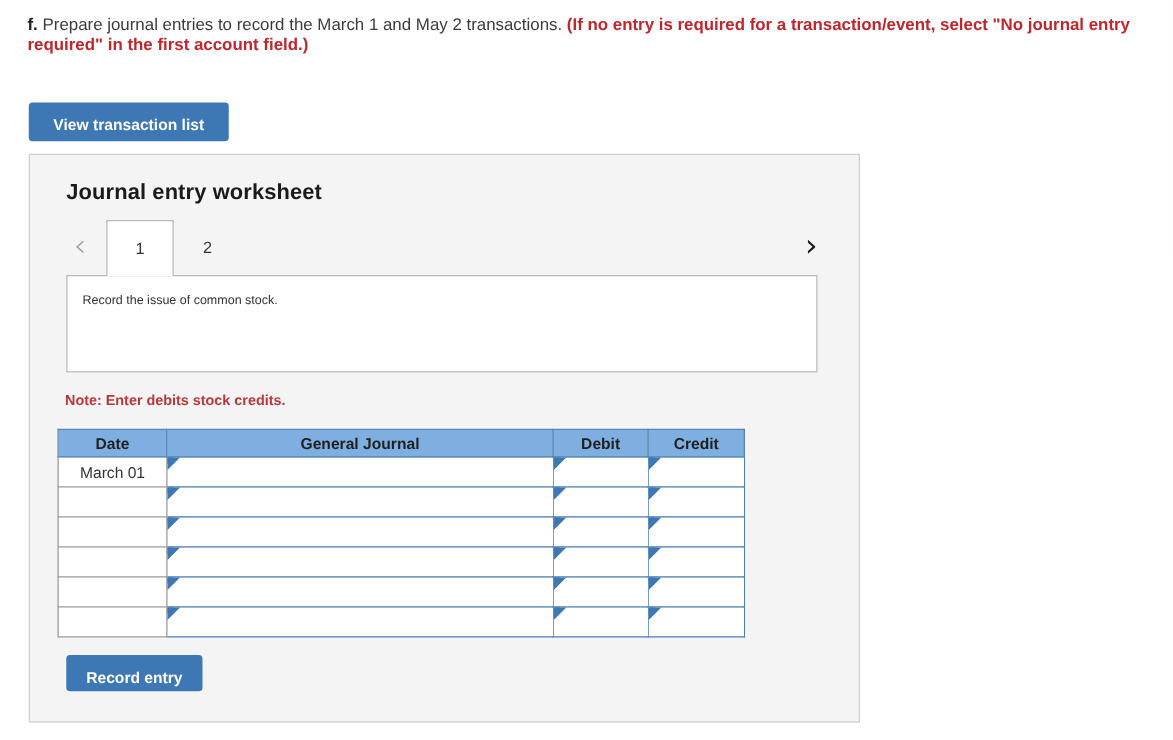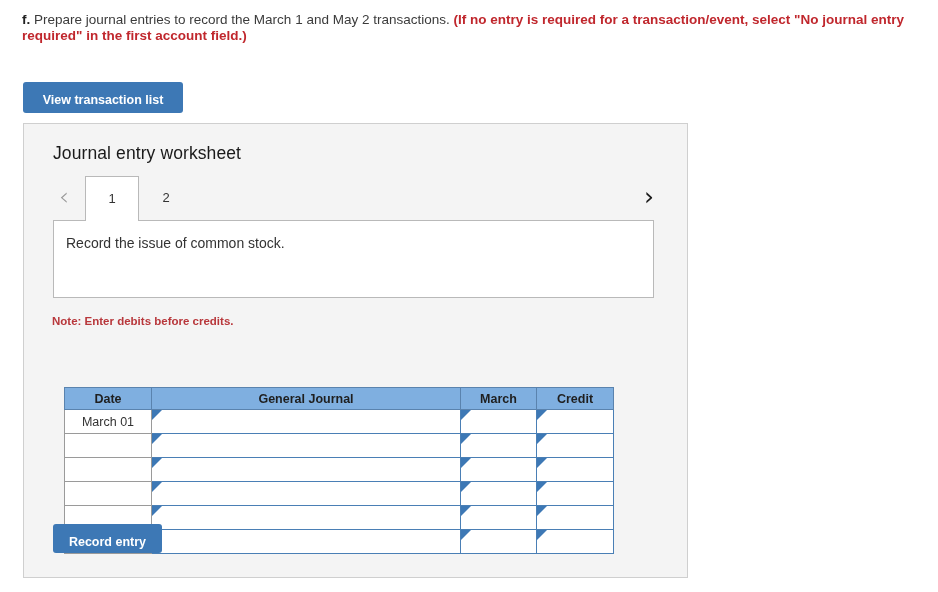--- a/index.html
+++ b/index.html
@@ -69,21 +69,21 @@
     background: #f4f4f4;
     border: 1px solid #cfcfcf;
     box-sizing: border-box;
   }
 
   .panel-title {
     position: absolute;
     left: 29px;
     top: 19px;
     font-size: 17.5px;
-    font-weight: normal;
+    font-weight: bold;
     color: #1a1a1a;
     letter-spacing: 0.1px;
   }
 
   
   .tabstrip {
     position: absolute;
     left: 29px;
     top: 52px;
     width: 607px;
@@ -146,43 +146,42 @@
     height: 78px;
     background: #ffffff;
     border: 1px solid #b9b9b9;
     box-sizing: border-box;
     z-index: 1;
   }
   .descbox .desctext {
     position: absolute;
     left: 12px;
     top: 14px;
-    font-size: 14px;
+    font-size: 10px;
     color: #333333;
   }
 
   
   .note {
     position: absolute;
     left: 28px;
     top: 191px;
     font-size: 11.5px;
     font-weight: bold;
     color: #b8373b;
   }
 
   
   .jtable {
     position: absolute;
-    left: 40px;
+    left: 22px;
     top: 219px;
     width: 545px;
     border-collapse: collapse;
     table-layout: fixed;
-    margin-top: 44px;
   }
   .jtable th {
     background: #7fafe0;
     border: 1px solid #5a83ae;
     font-size: 12.5px;
     font-weight: bold;
     color: #1f1f1f;
     height: 21px;
     padding: 0;
     text-align: center;
@@ -269,28 +268,28 @@
       <div class="tab tab-2 inactive">2</div>
     </div>
 
     <div class="chev chev-right">›</div>
   </div>
 
   <div class="descbox">
     <div class="desctext">Record the issue of common stock.</div>
   </div>
 
-  <div class="note">Note: Enter debits before credits.</div>
+  <div class="note">Note: Enter debits stock credits.</div>
 
   <table class="jtable">
     <thead>
       <tr>
         <th class="col-date">Date</th>
         <th class="col-journal">General Journal</th>
-        <th class="col-debit">March</th>
+        <th class="col-debit">Debit</th>
         <th class="col-credit">Credit</th>
       </tr>
     </thead>
     <tbody>
       <tr>
         <td class="cell-date">March 01</td>
         <td class="cell-input">
             <span class="tri"></span>
           </td>
         <td class="cell-input">

